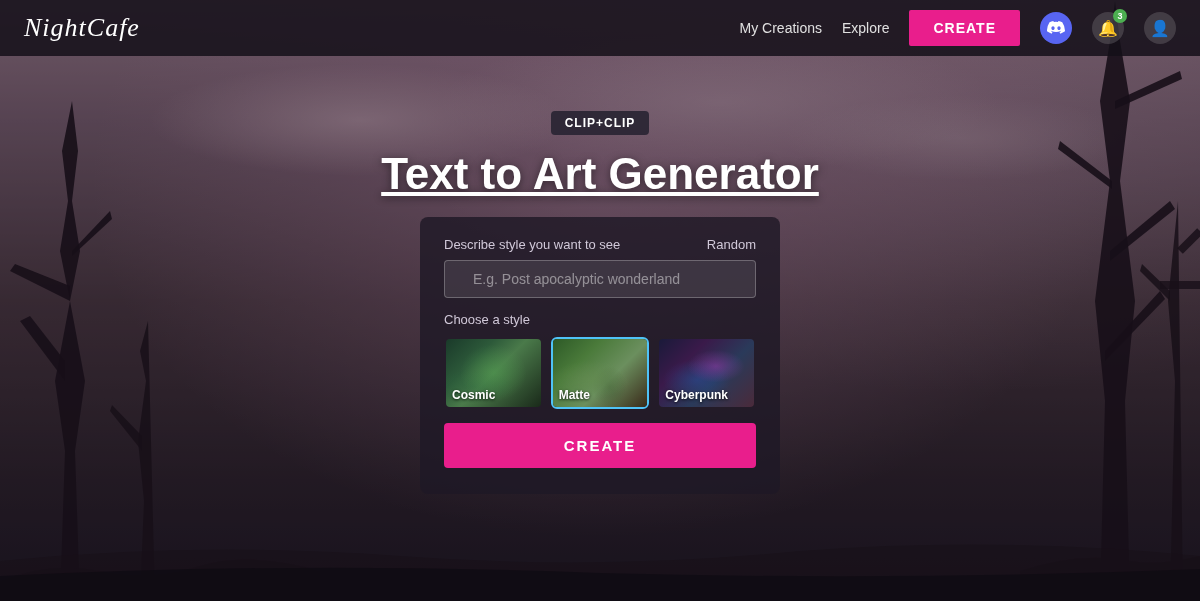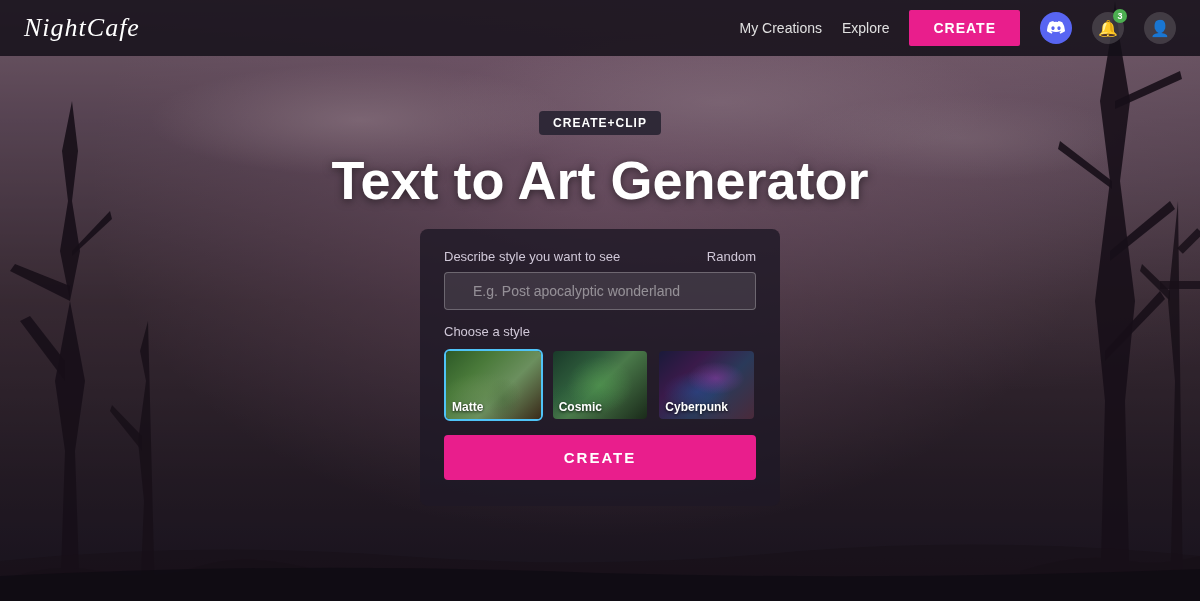--- a/index.html
+++ b/index.html
@@ -144,25 +144,26 @@
       font-size: 12px;
       font-weight: bold;
       letter-spacing: 1px;
       padding: 5px 14px;
       border-radius: 4px;
       margin-bottom: 14px;
     }
 
     .hero-title {
       color: #fff;
-      font-size: 54px;
+      font-size: 44px;
       font-weight: bold;
       text-align: center;
       margin-bottom: 18px;
       text-shadow: 0 2px 8px rgba(0,0,0,0.5);
+      text-decoration: underline;
     }
 
     .hero-subtitle {
       color: #e8e0ea;
       font-size: 16px;
       text-align: center;
       max-width: 560px;
       line-height: 1.6;
       margin-bottom: 28px;
       text-shadow: 0 1px 4px rgba(0,0,0,0.6);
@@ -373,39 +374,39 @@
       🔔
       <div class="notification-badge">3</div>
     </div>
     <div class="nav-icon">
       👤
     </div>
   </div>
 </nav>
 
 <div class="hero">
-  <div class="badge">CREATE+CLIP</div>
+  <div class="badge">CLIP+CLIP</div>
   <h1 class="hero-title">Text to Art Generator</h1>
 
   <div class="form-area">
     <div class="form-label-row">
       <span class="form-label">Describe style you want to see</span>
       <span class="random-link">Random</span>
     </div>
     <input class="prompt-input" type="text" placeholder="E.g. Post apocalyptic wonderland" style="">
 
     <div class="style-label">Choose a style</div>
     <div class="style-options">
+      <div class="style-card">
+        <div class="style-card-bg style-card-cosmic"></div>
+        <span class="style-card-label">Cosmic</span>
+      </div>
       <div class="style-card selected">
         <div class="style-card-bg style-card-matte"></div>
         <span class="style-card-label">Matte</span>
-      </div>
-      <div class="style-card">
-        <div class="style-card-bg style-card-cosmic"></div>
-        <span class="style-card-label">Cosmic</span>
       </div>
       <div class="style-card">
         <div class="style-card-bg style-card-cyberpunk"></div>
         <span class="style-card-label">Cyberpunk</span>
       </div>
     </div>
 
     <button class="create-btn">CREATE</button>
   </div>
 </div>

